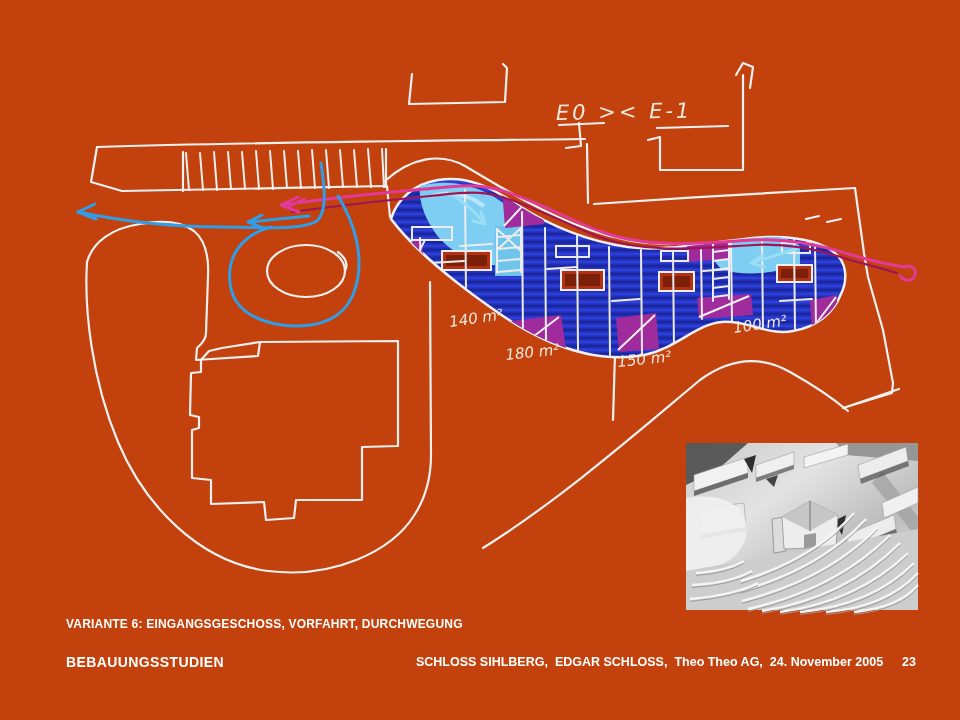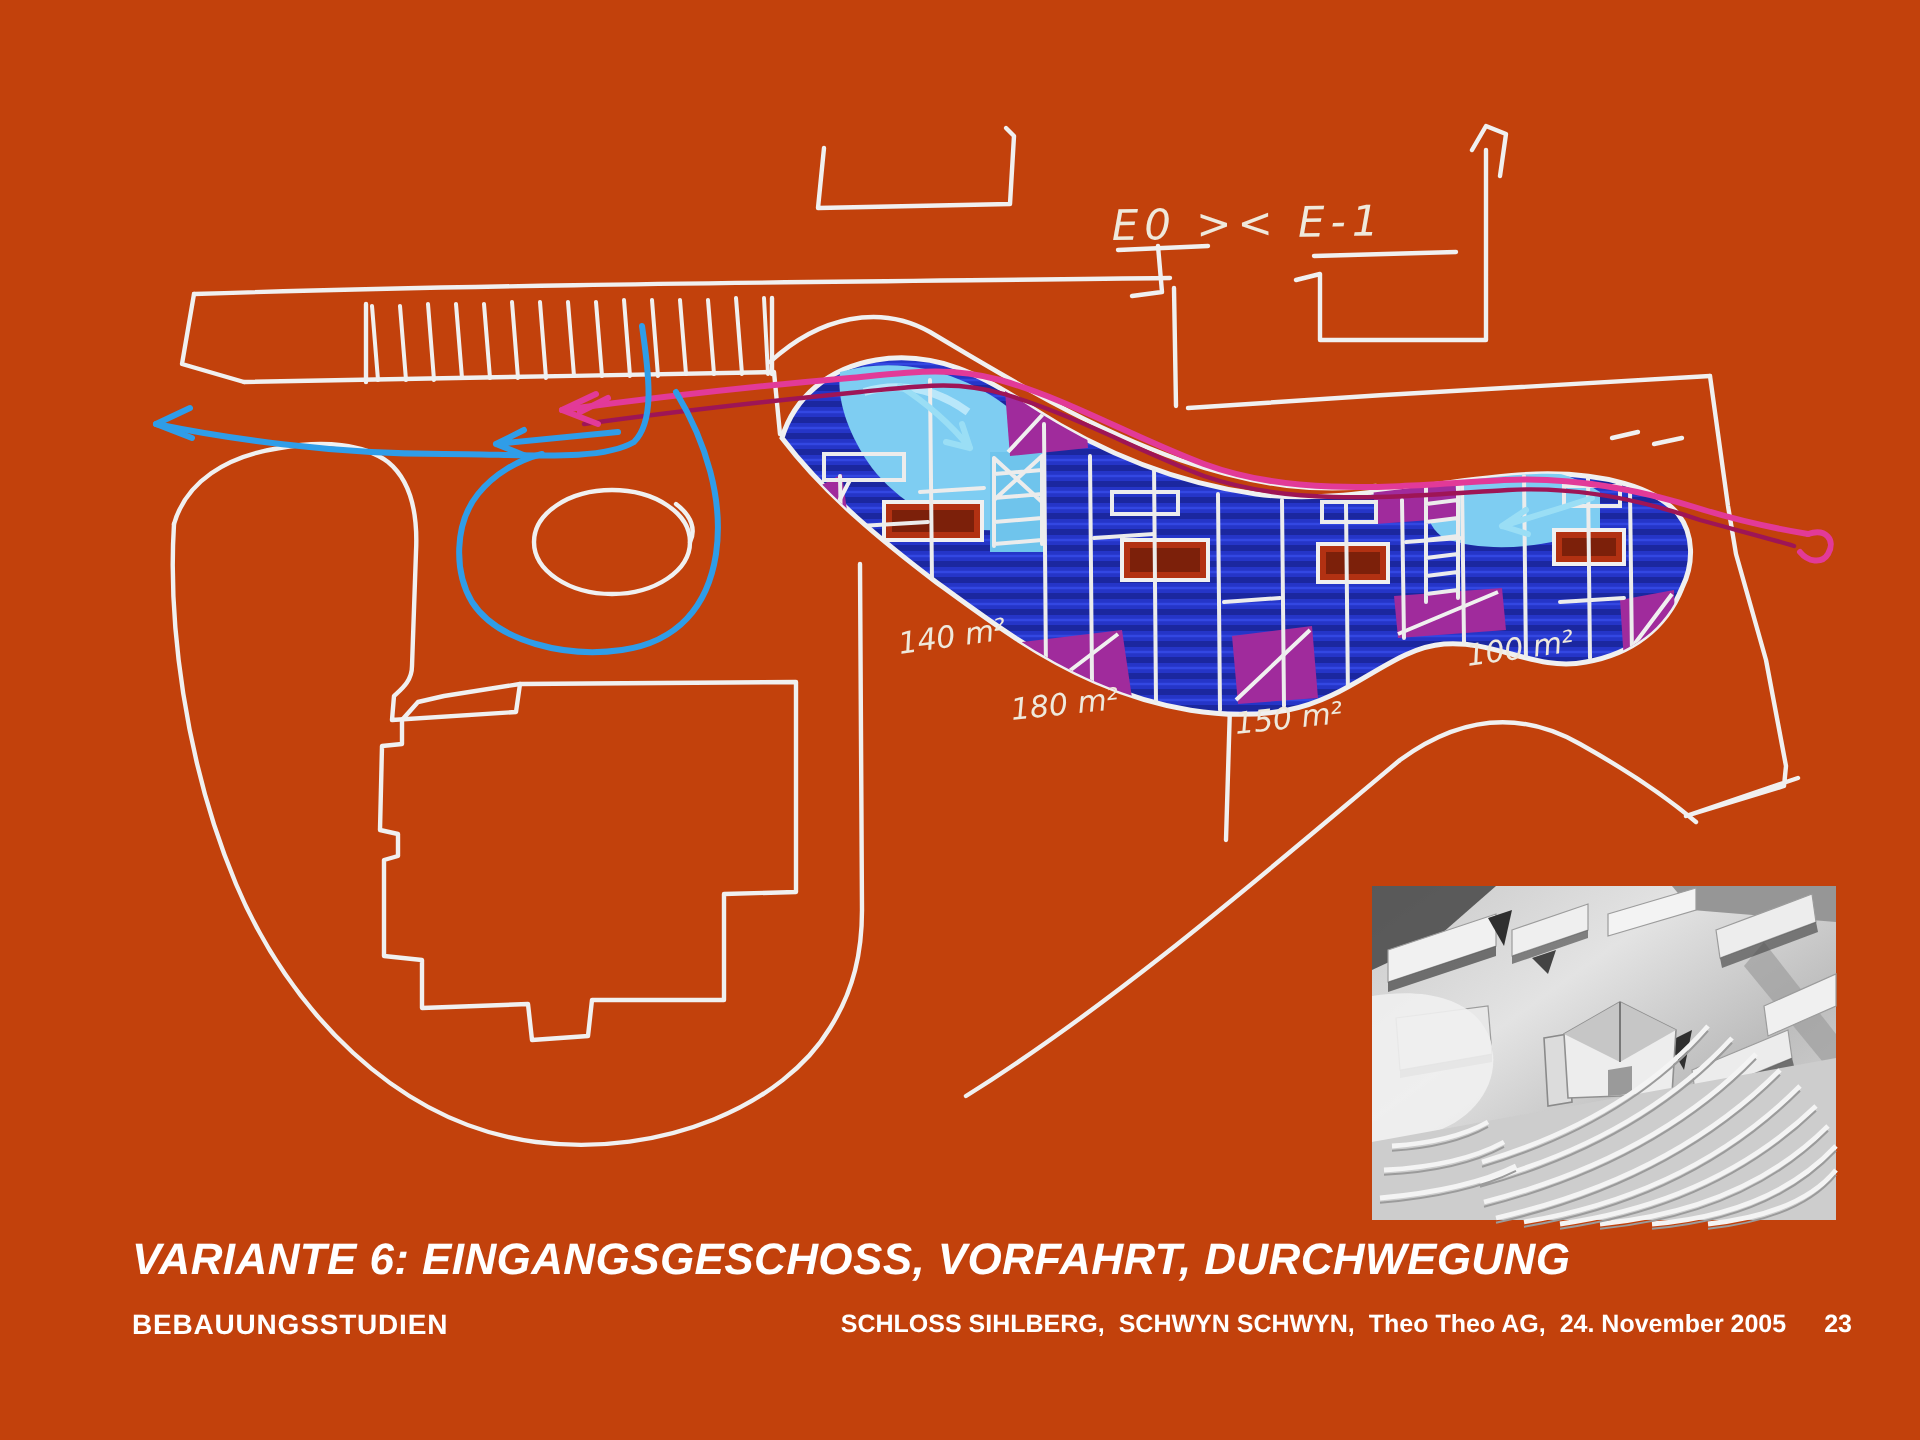--- a/index.html
+++ b/index.html
@@ -3,28 +3,28 @@
 <meta charset="utf-8">
 <style>
   html,body{margin:0;padding:0;background:#111;}
   #slide{
     position:relative;width:960px;height:720px;background:#c2410c;
     overflow:hidden;font-family:"Liberation Sans",sans-serif;
   }
   #sketch-svg{position:absolute;left:0;top:0;}
   .slide-title{
     position:absolute;left:66px;top:617px;color:#ffffff;
-    font-size:22px;font-weight:bold;letter-spacing:.2px;white-space:nowrap;font-style:italic;
+    font-size:12px;font-weight:bold;letter-spacing:.2px;white-space:nowrap;
   }
   .slide-category{
     position:absolute;left:66px;top:654px;color:#ffffff;
     font-size:14px;font-weight:bold;letter-spacing:.4px;white-space:nowrap;
   }
   .slide-footer{
-    position:absolute;right:34px;top:655px;color:#ffffff;
+    position:absolute;right:44px;top:655px;color:#ffffff;
     font-size:12.5px;font-weight:bold;white-space:nowrap;display:flex;gap:7px;
   }
   .slide-footer .page{margin-left:12px;}
   .hand{font-family:"DejaVu Sans",sans-serif;font-style:italic;fill:#efe9dc;}
 </style>
 </head>
 <body>
 
 <div id="slide">
 
@@ -200,19 +200,19 @@
       </g>
     </g>
   </svg>
 
   <div class="slide-title">VARIANTE 6: EINGANGSGESCHOSS, VORFAHRT, DURCHWEGUNG</div>
 
   <div class="slide-category">BEBAUUNGSSTUDIEN</div>
 
   <div class="slide-footer">
     <span>SCHLOSS SIHLBERG,</span>
-    <span>SCHWYN SCHWYN,</span>
+    <span>EDGAR SCHLOSS,</span>
     <span>Theo Theo AG,</span>
     <span>24. November 2005</span>
     <span class="page">23</span>
   </div>
 
 </div>
 
 </body></html>

